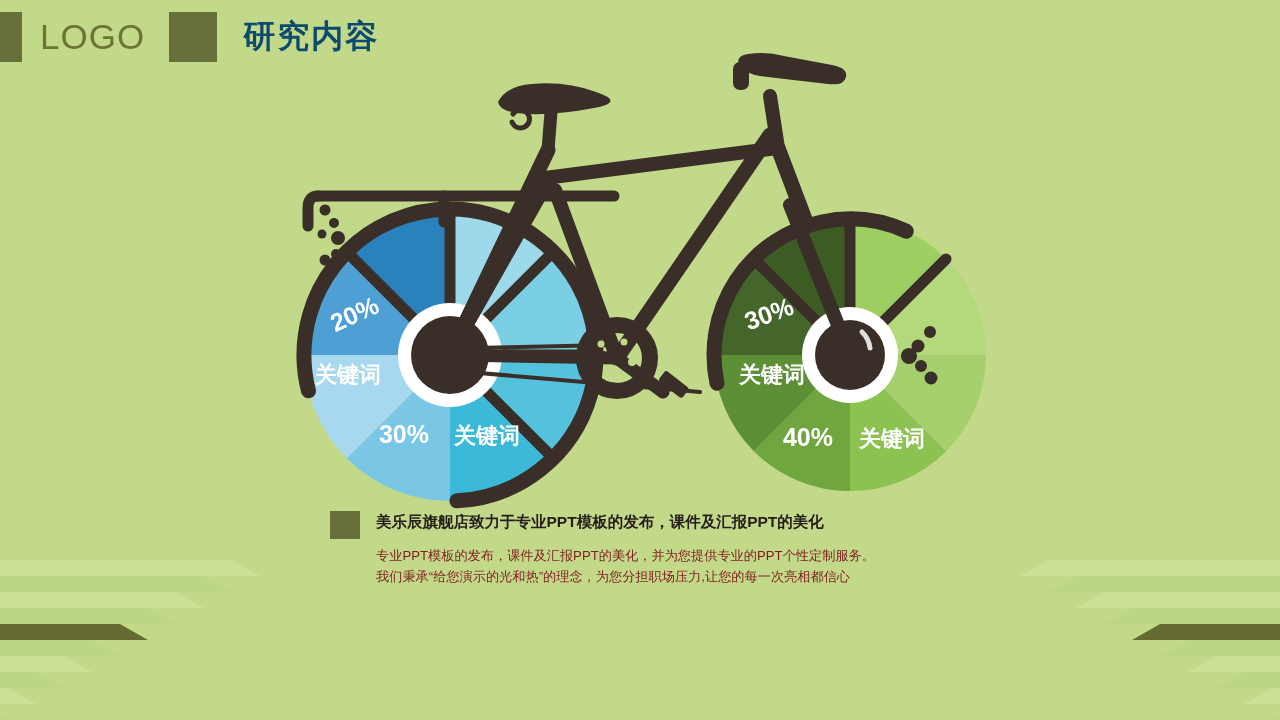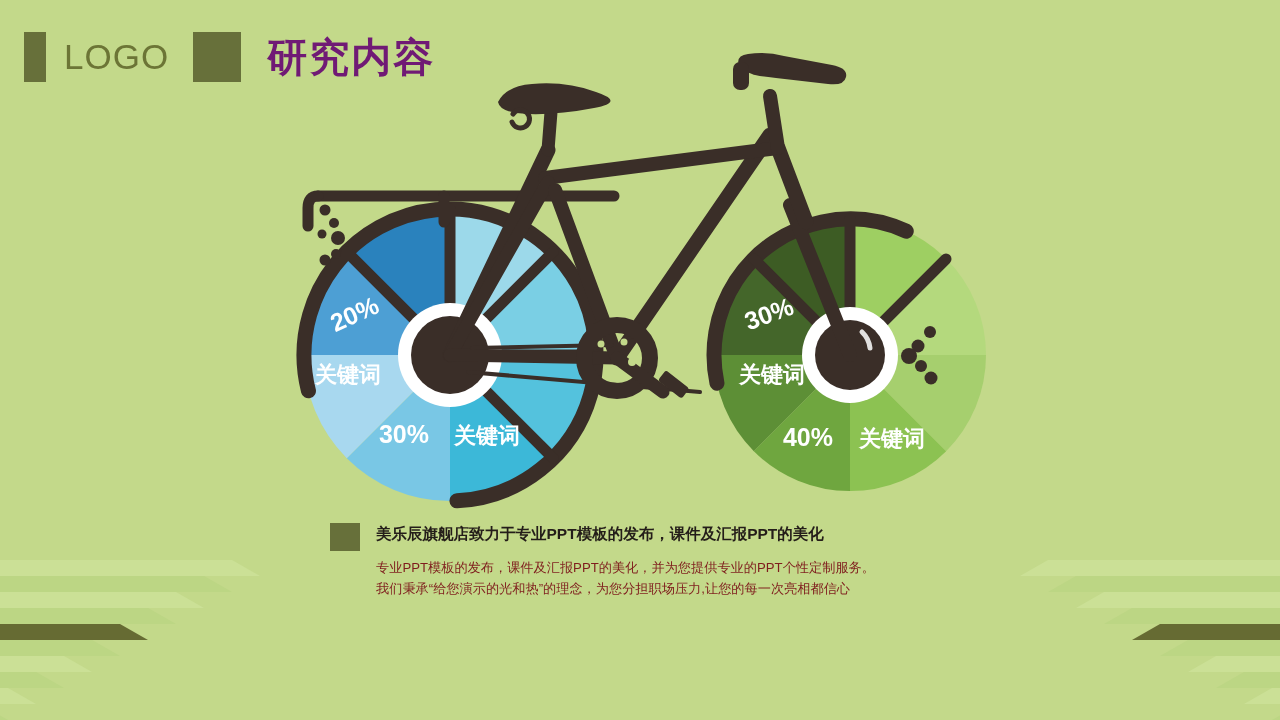--- a/index.html
+++ b/index.html
@@ -25,26 +25,25 @@
     width: 260px;
     height: 160px;
     pointer-events: none;
   }
   .corner-stripes.left  { left: 0; }
   .corner-stripes.right { right: 0; }
 
   
   .header {
     position: absolute;
-    top: 32px;
+    top: 12px;
     left: 0;
     height: 50px;
     display: flex;
     align-items: center;
-    padding-left: 24px;
   }
   .logo-block {
     width: 22px;
     height: 50px;
     background: #67703a;
     flex: 0 0 auto;
   }
   .logo-text {
     font-size: 35px;
     color: #6c7536;
@@ -54,40 +53,40 @@
     font-weight: 400;
     white-space: nowrap;
   }
   .title-block {
     width: 48px;
     height: 50px;
     background: #67703a;
     flex: 0 0 auto;
   }
   .header-title {
-    font-size: 40px;
+    font-size: 32px;
     font-weight: bold;
-    color: #701a75;
+    color: #0c4a6e;
     margin-left: 26px;
     white-space: nowrap;
     letter-spacing: 2px;
   }
 
   
   #art {
     position: absolute;
     top: 0;
     left: 0;
   }
 
   
   .caption {
     position: absolute;
     left: 330px;
-    top: 522px;
+    top: 510px;
     width: 640px;
   }
   .caption-head {
     display: flex;
     align-items: flex-start;
   }
   .caption-mark {
     width: 30px;
     height: 28px;
     background: #67703a;

